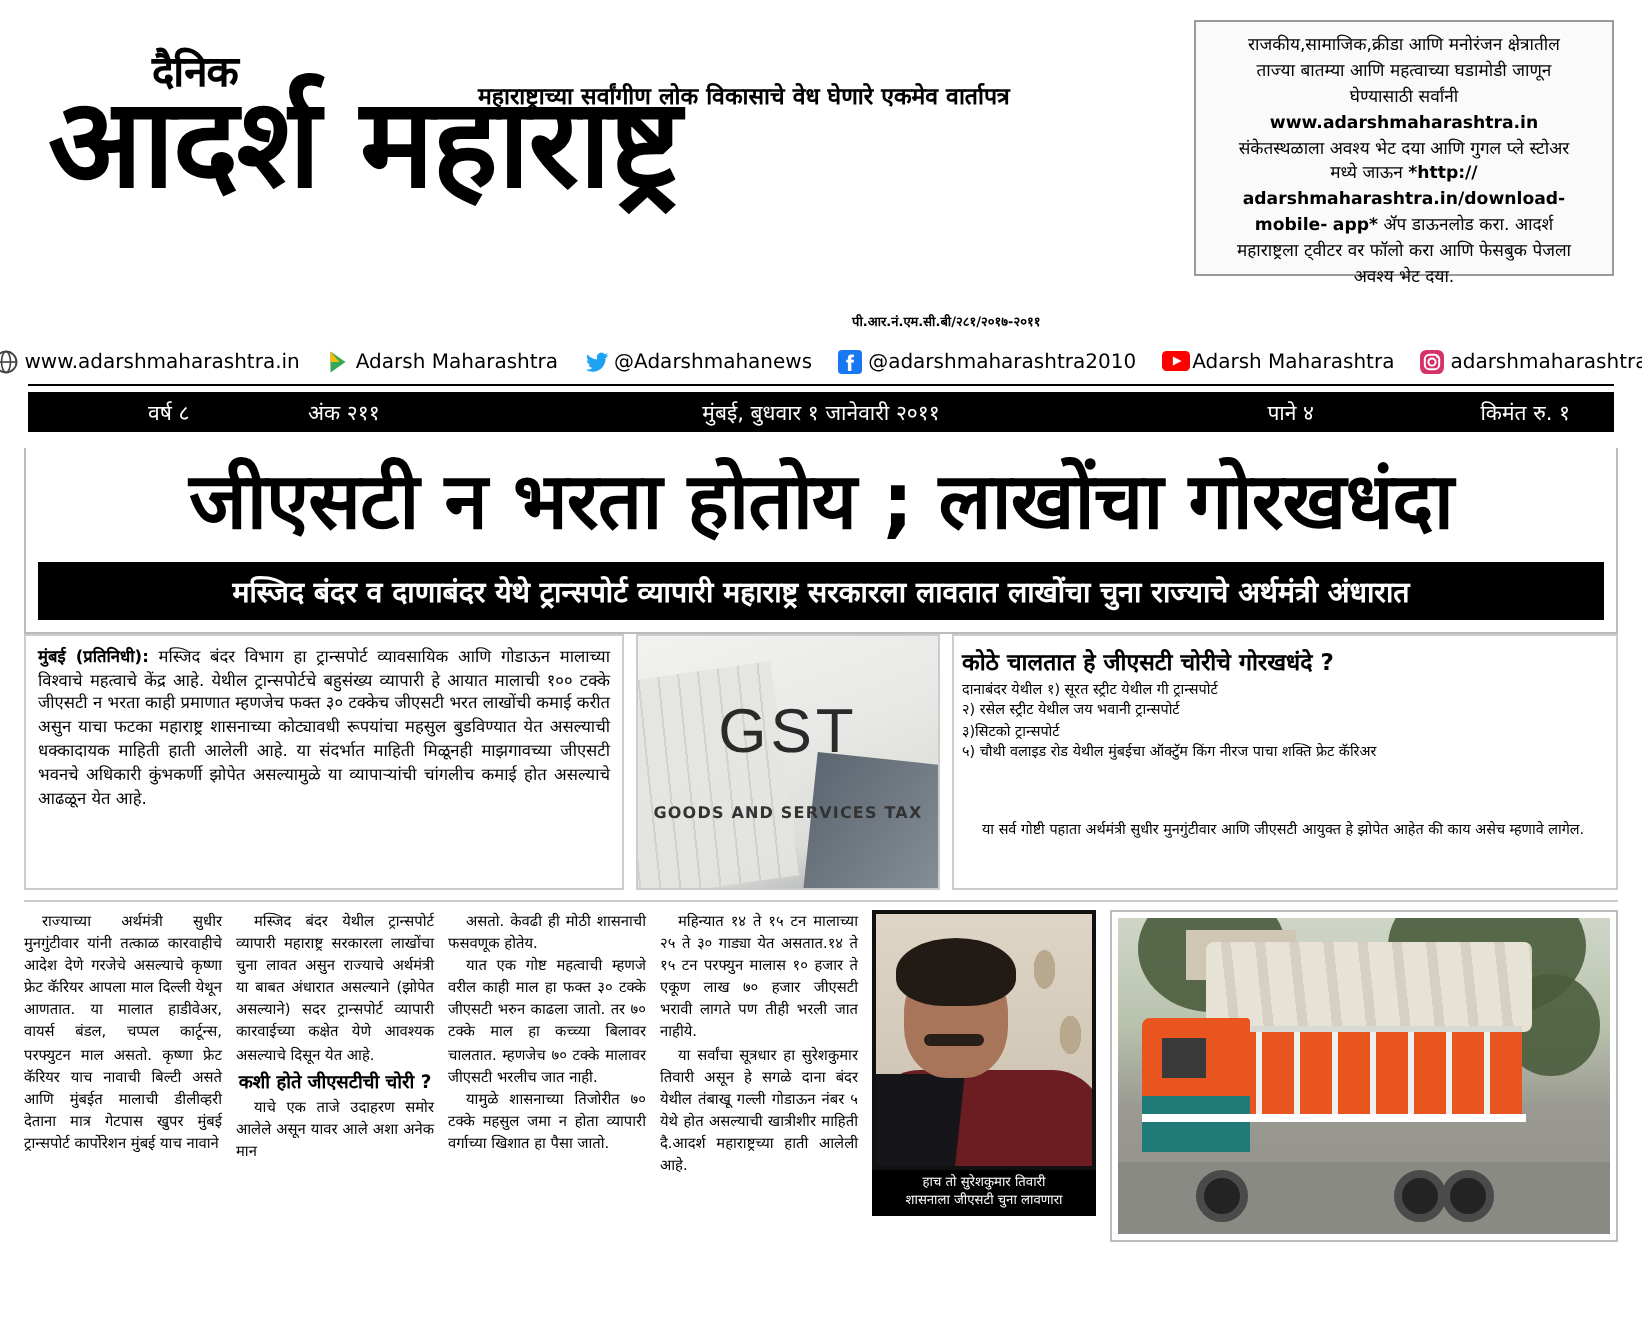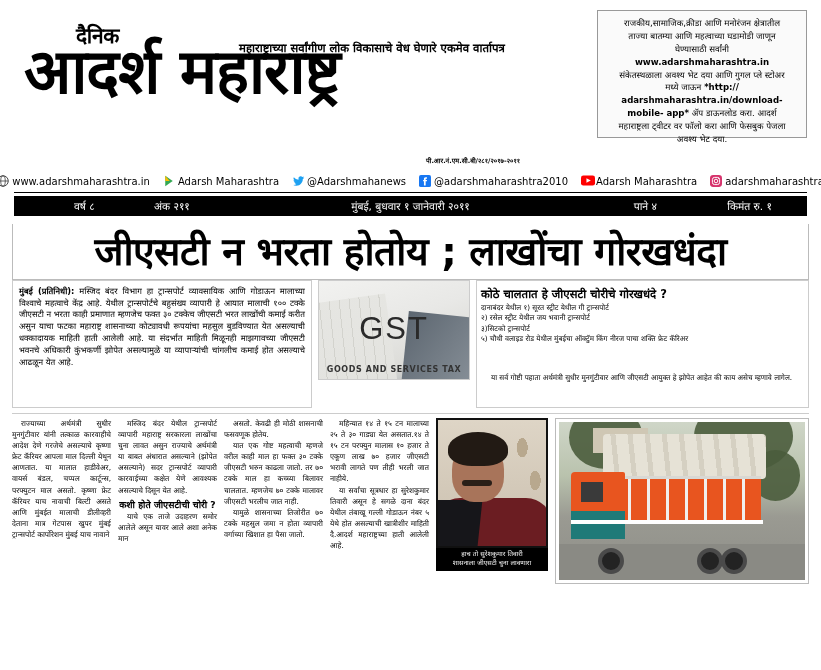--- a/index.html
+++ b/index.html
@@ -50,21 +50,21 @@
   .info-bar {
     background: #000; color: #fff; margin: 3px 14px 0 14px;
     height: 20px; display: flex; align-items: center;
     font-size: 10.5px; position: relative;
   }
   .info-bar span { position: absolute; }
   .ib-1 { left: 60px; }
   .ib-2 { left: 140px; }
   .ib-3 { left: 50%; transform: translateX(-50%); }
   .ib-4 { right: 150px; }
-  .ib-5 { right: 35px; }
+  .ib-5 { right: 22px; }
 
   
   .headline-wrap { margin: 8px 12px 0 12px; border: 1px solid #bbb; border-top:none; padding: 0; }
   .headline {
     text-align: center; font-size: 39px; font-weight: bold;
     line-height: 1.15; padding: 6px 4px 4px 4px; letter-spacing: -0.5px;
     white-space: nowrap;
   }
   .subhead {
     background: #000; color: #fff; text-align: center;
@@ -73,21 +73,21 @@
   }
 
   
   .content { display: flex; margin: 0 12px; gap: 6px; }
   .lead-col { width: 300px; }
   .lead-box { border: 1px solid #ccc; padding: 5px 6px; height: 128px; }
   .lead-text { font-size: 8.3px; line-height: 1.42; text-align: justify; }
   .lead-text .city { font-weight: bold; }
 
   .gst-img {
-    width: 152px; height: 100px; border: 1px solid #ccc;
+    width: 152px; height: 128px; border: 1px solid #ccc;
     background: linear-gradient(160deg,#f2f2f0 0%,#e8e8e6 45%,#dcdcd8 75%,#9aa0a6 100%);
     position: relative; overflow: hidden;
   }
   .gst-img .paper-l {
     position:absolute; left:-12px; top:18px; width:86px; height:108px;
     background: repeating-linear-gradient(92deg,#e4e4e0 0 9px,#cfcfc9 9px 10px);
     transform: rotate(-8deg); opacity: .85;
   }
   .gst-img .paper-r {
     position:absolute; right:-16px; bottom:-6px; width:80px; height:70px;
@@ -273,20 +273,21 @@
   <div class="info-bar">
     <span class="ib-1">वर्ष ८</span>
     <span class="ib-2">अंक २११</span>
     <span class="ib-3">मुंबई, बुधवार १ जानेवारी २०११</span>
     <span class="ib-4">पाने ४</span>
     <span class="ib-5">किमंत रु. १</span>
   </div>
 
   <div class="headline-wrap">
     <div class="headline">जीएसटी न भरता होतोय ; लाखोंचा गोरखधंदा</div>
+    <div class="subhead">मस्जिद बंदर व दाणाबंदर येथे ट्रान्सपोर्ट व्यापारी महाराष्ट्र सरकारला लावतात लाखोंचा चुना राज्याचे अर्थमंत्री अंधारात</div>
   </div>
 
   <div class="content">
 
     <div class="lead-col">
       <div class="lead-box">
         <div class="lead-text">
           <span class="city">मुंबई (प्रतिनिधी):</span><span> मस्जिद बंदर विभाग हा ट्रान्सपोर्ट व्यावसायिक आणि गोडाऊन मालाच्या विश्वाचे महत्वाचे केंद्र आहे. येथील ट्रान्सपोर्टचे बहुसंख्य व्यापारी हे आयात मालाची १०० टक्के जीएसटी न भरता काही प्रमाणात म्हणजेच फक्त ३० टक्केच जीएसटी भरत लाखोंची कमाई करीत असुन याचा फटका महाराष्ट्र शासनाच्या कोट्यावधी रूपयांचा महसुल बुडविण्यात येत असल्याची धक्कादायक माहिती हाती आलेली आहे. या संदर्भात माहिती मिळूनही माझगावच्या जीएसटी भवनचे अधिकारी कुंभकर्णी झोपेत असल्यामुळे या व्यापाऱ्यांची चांगलीच कमाई होत असल्याचे आढळून येत आहे.</span>
         </div>
       </div>

